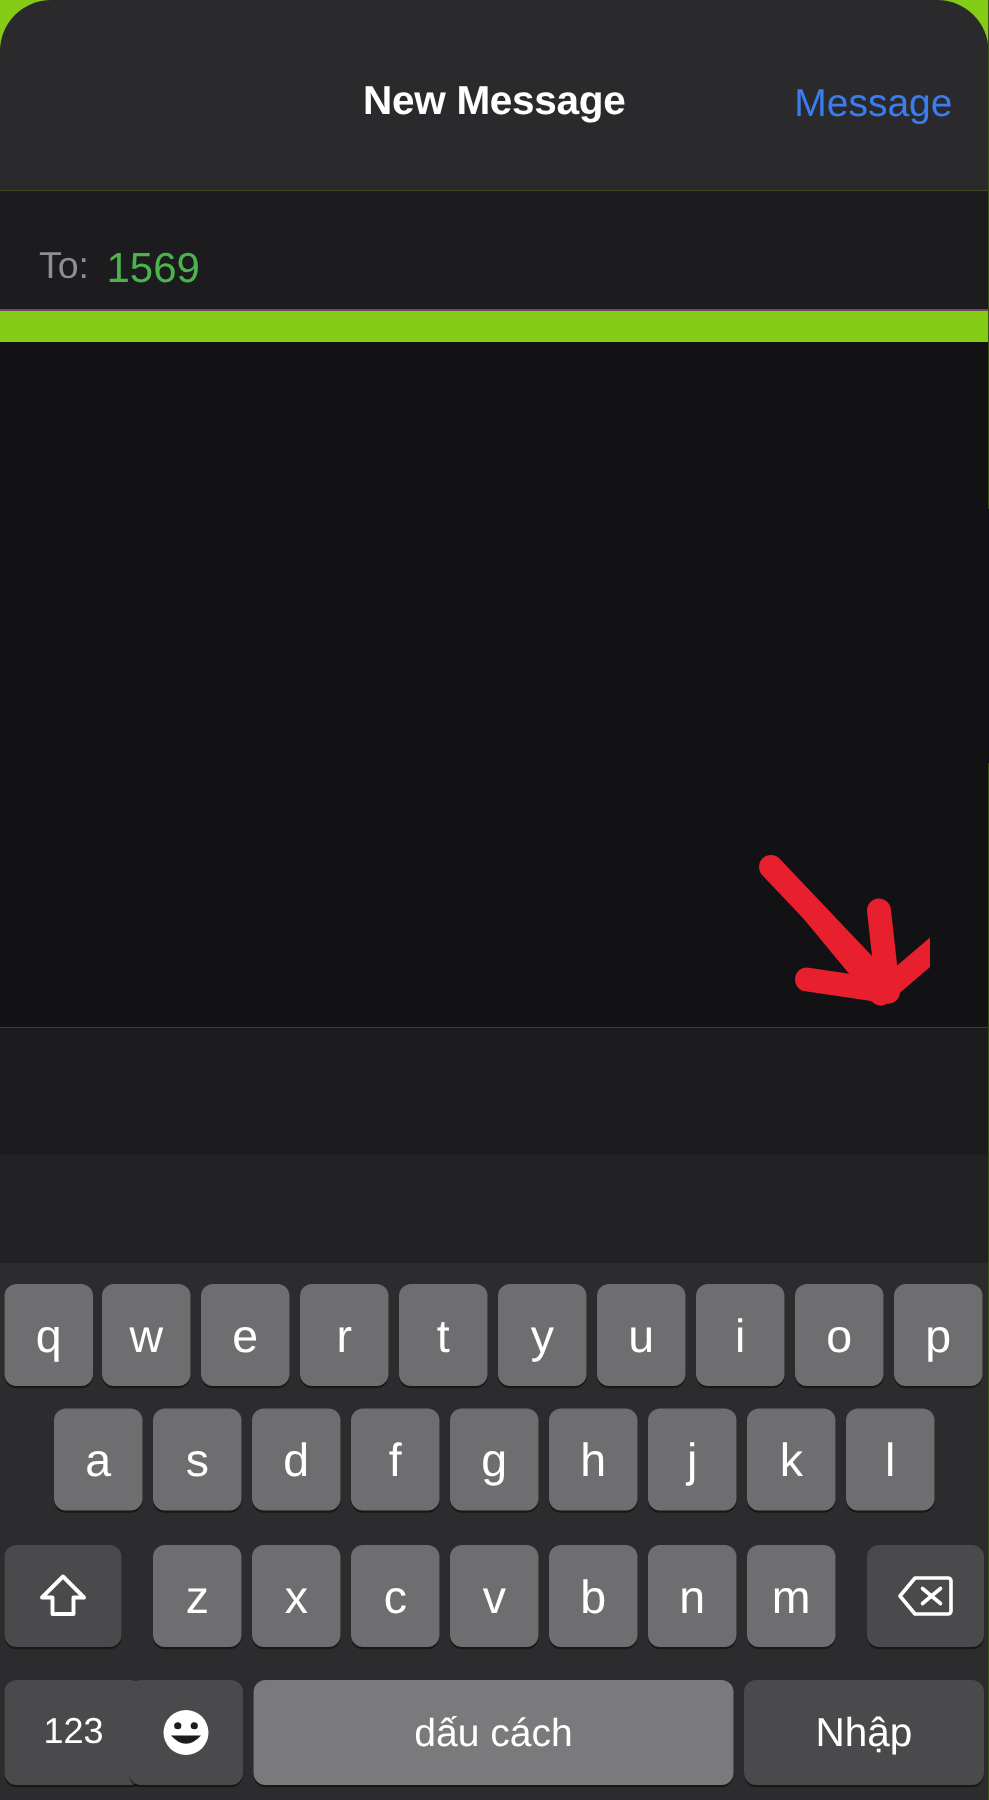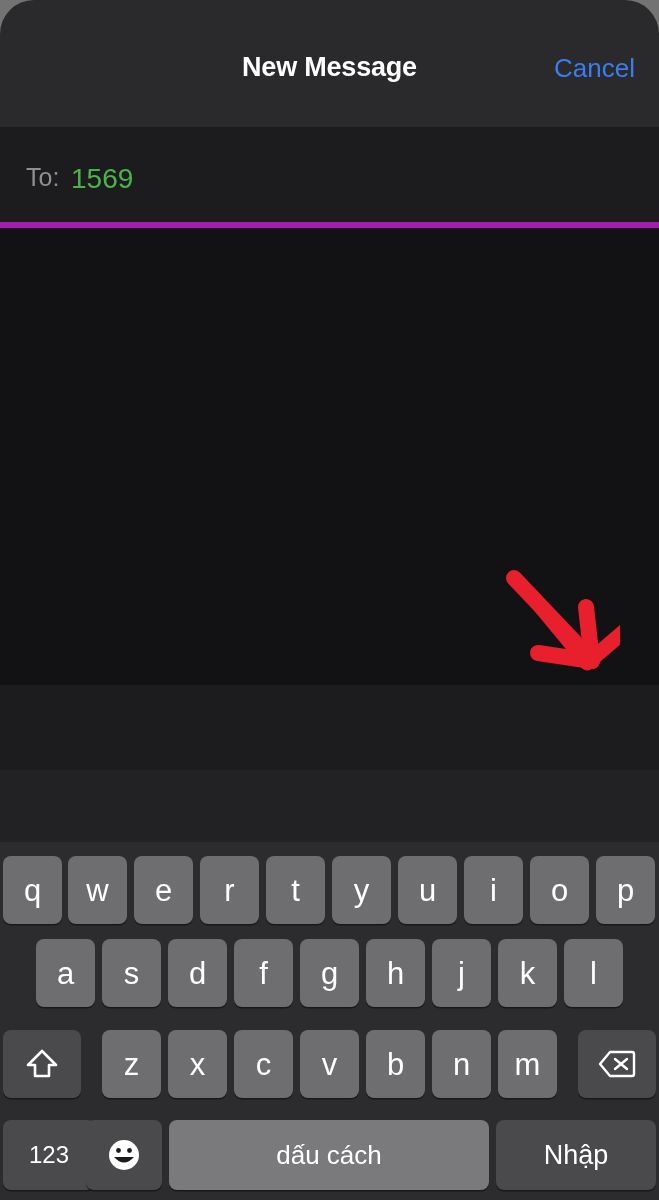--- a/index.html
+++ b/index.html
@@ -5,21 +5,21 @@
   * { margin:0; padding:0; box-sizing:border-box; }
   html, body {
     width:659px; height:1200px;
     background:#000;
     font-family:"Liberation Sans", sans-serif;
     overflow:hidden;
   }
   #screen {
     position:relative;
     width:659px; height:1200px;
-    background:#737373;
+    background:#84cc16;
     overflow:hidden;
   }
 
   
   #navbar {
     position:absolute; left:0; top:0; width:659px; height:127px;
     background:#2a2a2c;
     border-radius:34px 34px 0 0;
   }
   #nav-title {
@@ -29,23 +29,23 @@
     letter-spacing:-0.2px;
   }
   #cancel-btn {
     position:absolute; right:24px; top:53px;
     color:#3b7df0; font-size:26px;
     cursor:pointer;
   }
 
   
   #to-row {
-    position:absolute; left:0; top:127px; width:659px; height:101px;
+    position:absolute; left:0; top:127px; width:659px; height:80px;
     background:#1c1c1e;
-    border-bottom:6px solid #a21caf;
+    border-bottom:1px solid #a21caf;
   }
   #to-label {
     position:absolute; left:26px; top:36px;
     color:#8e8e93; font-size:25px;
   }
   #to-value {
     position:absolute; left:71px; top:36px;
     color:#4cb34c; font-size:28px;
   }
 
@@ -96,21 +96,21 @@
   .key.small { font-size:24px; }
   .key.space { font-size:26px; background:#7a7a7c; }
 </style>
 </head>
 <body>
 
 <div id="screen">
 
   <div id="navbar">
     <div id="nav-title">New Message</div>
-    <div id="cancel-btn">Cancel</div>
+    <div id="cancel-btn">Message</div>
   </div>
 
   <div id="to-row">
     <span id="to-label">To:</span>
     <span id="to-value">1569</span>
   </div>
 
   <div id="canvas"></div>
 
   <svg id="red-arrow" viewBox="0 0 130 125">

